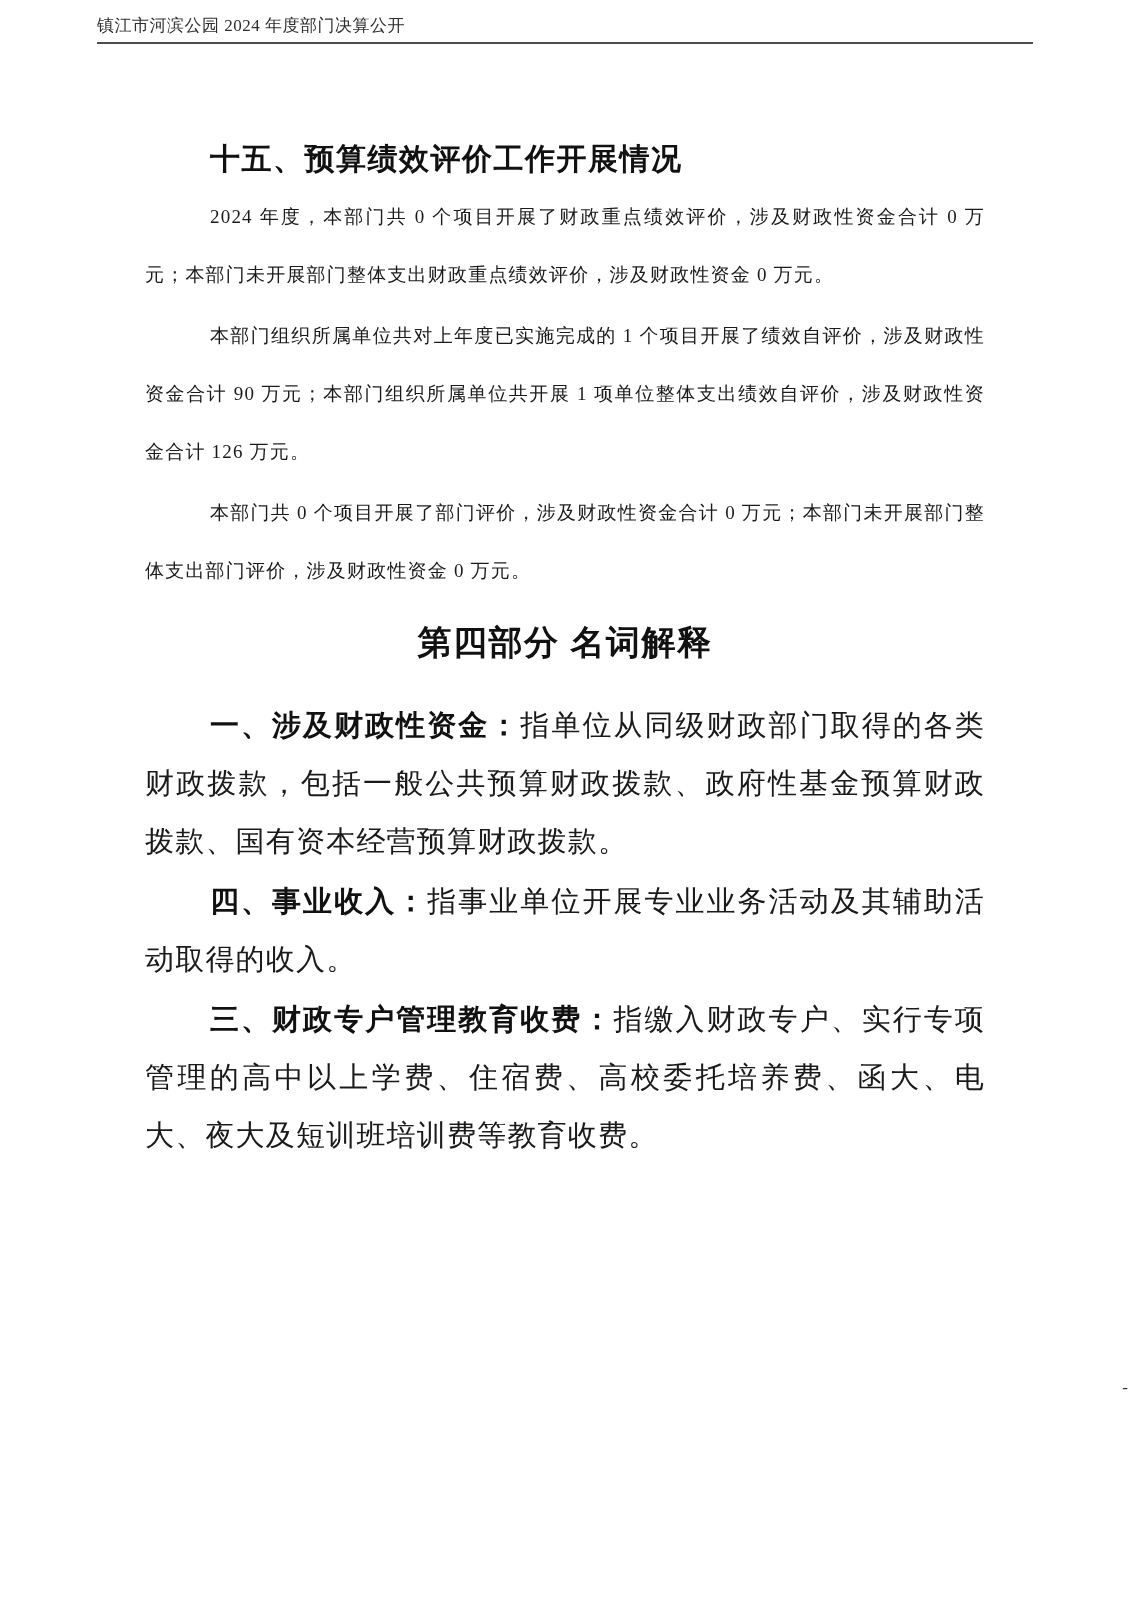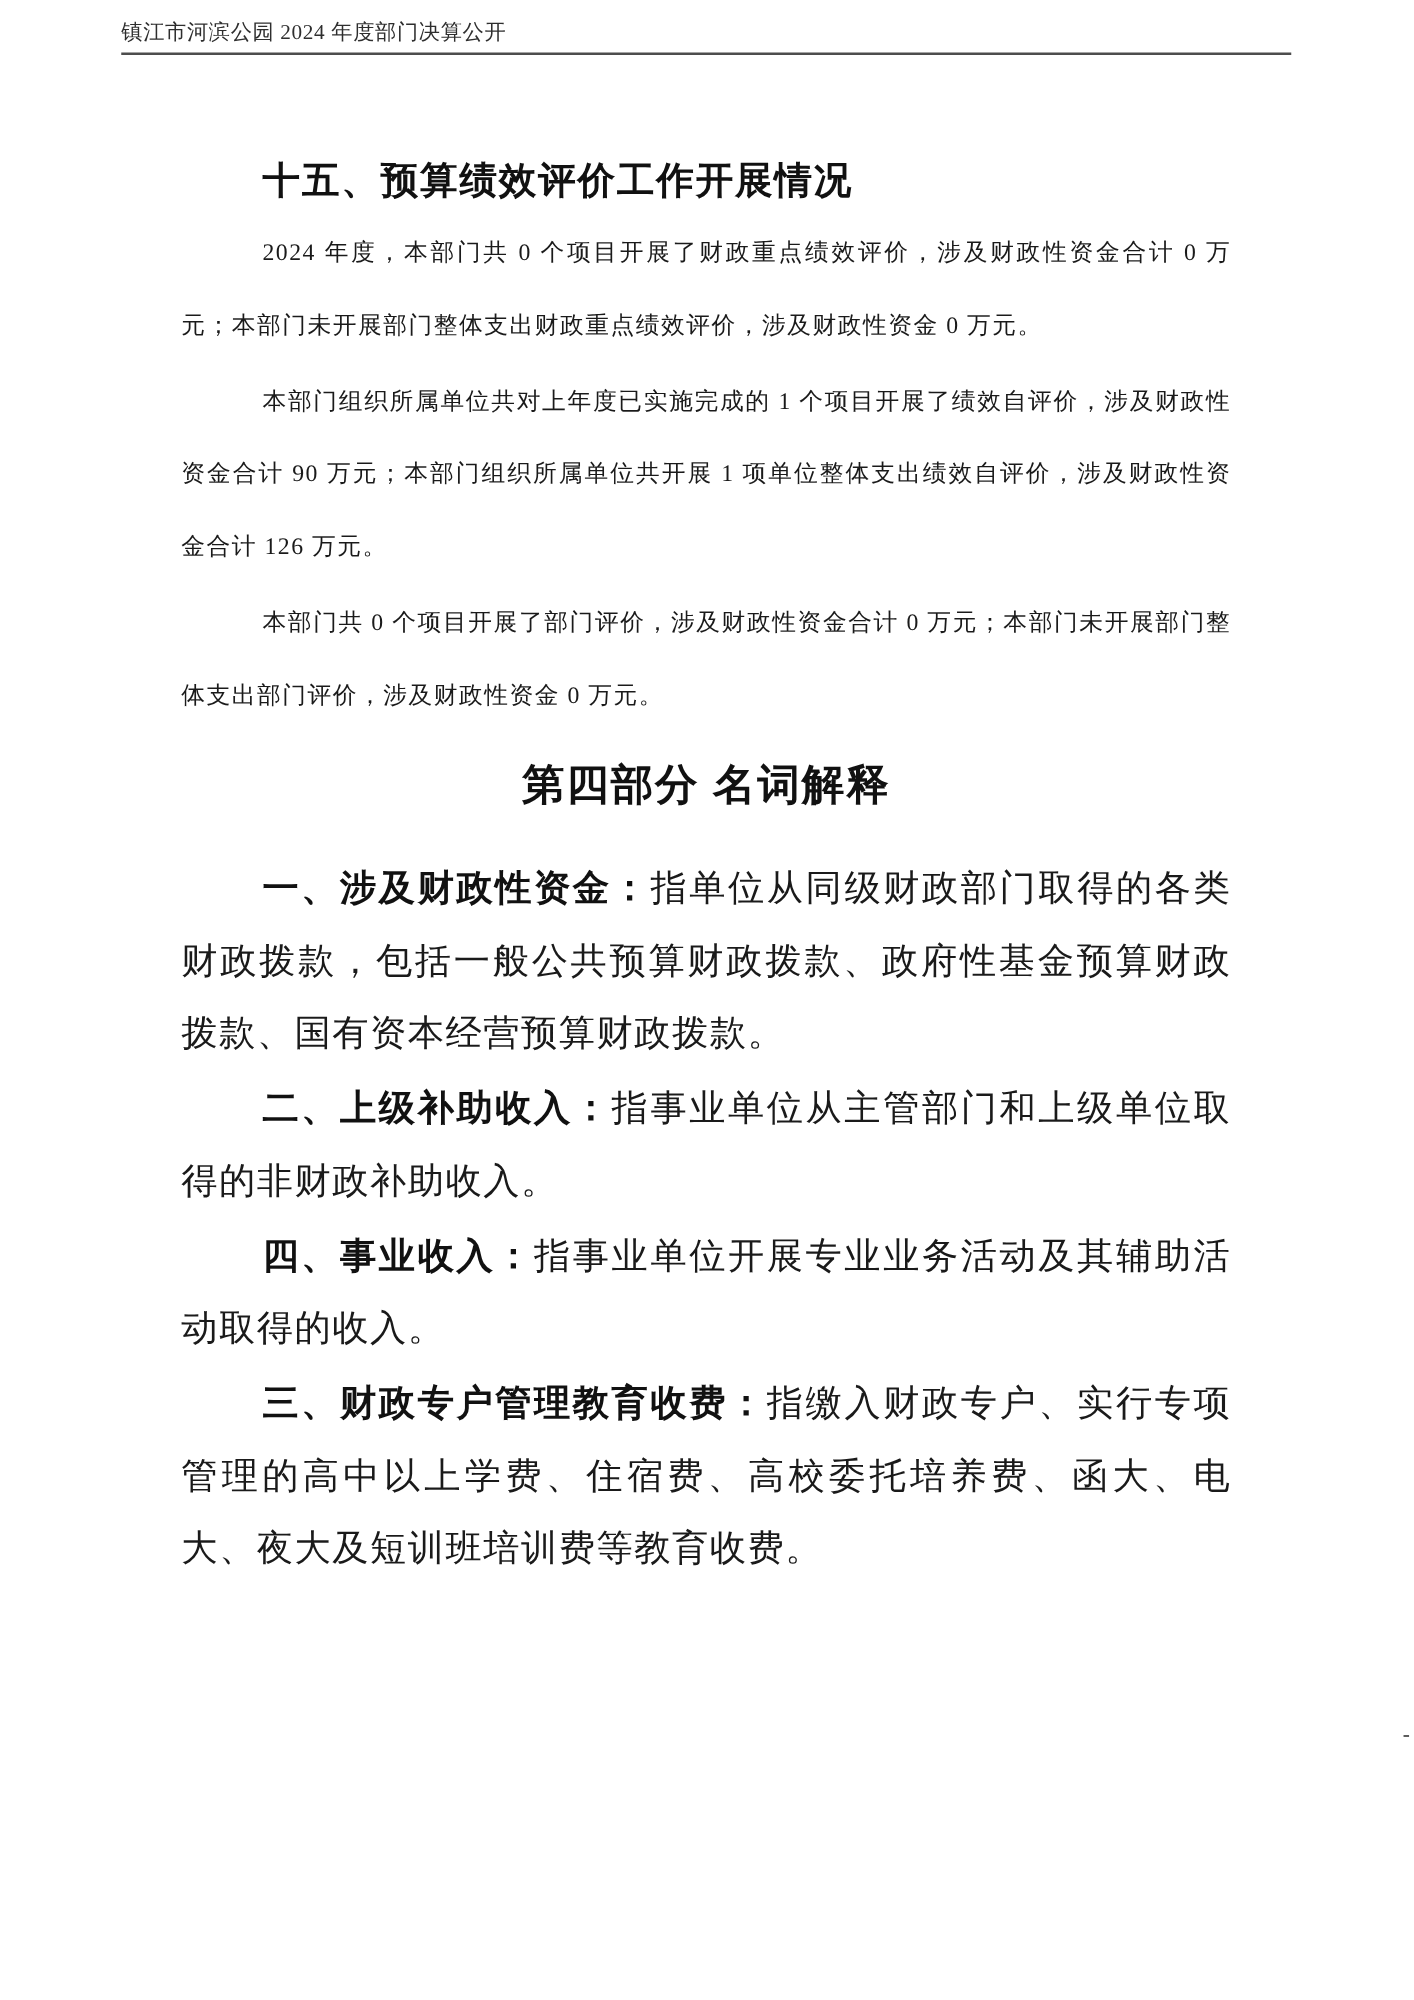--- a/index.html
+++ b/index.html
@@ -23,21 +23,21 @@
     right: 98px;
     font-size: 17px;
     line-height: 22px;
     color: #2e2e2e;
     border-bottom: 2px solid #4d4d4d;
     padding-bottom: 5px;
     letter-spacing: 0.5px;
   }
   .content {
     position: absolute;
-    top: 116px;
+    top: 130px;
     left: 145px;
     width: 840px;
   }
   .section-heading {
     margin: 0;
     font-family: "Liberation Sans", "DejaVu Sans", sans-serif;
     font-weight: 700;
     font-size: 30px;
     line-height: 58px;
     text-indent: 65px;
@@ -109,23 +109,20 @@
     <p class="body-para">2024 年度，本部门共 0 个项目开展了财政重点绩效评价，涉及财政性资金合计 0 万元；本部门未开展部门整体支出财政重点绩效评价，涉及财政性资金 0 万元。</p>
     <p class="body-para">本部门组织所属单位共对上年度已实施完成的 1 个项目开展了绩效自评价，涉及财政性资金合计 90 万元；本部门组织所属单位共开展 1 项单位整体支出绩效自评价，涉及财政性资金合计 126 万元。</p>
     <p class="body-para">本部门共 0 个项目开展了部门评价，涉及财政性资金合计 0 万元；本部门未开展部门整体支出部门评价，涉及财政性资金 0 万元。</p>
 
     <h1 class="part-heading">第四部分 名词解释</h1>
 
     <p class="term-para">
       <span class="term-label">一、涉及财政性资金：</span><span>指单位从同级财政部门取得的各类财政拨款，包括一般公共预算财政拨款、政府性基金预算财政拨款、国有资本经营预算财政拨款。</span>
     </p>
     <p class="term-para">
-      <span class="term-label">二、上级补助收入：</span><span>指事业单位从主管部门和上级单位取得的非财政补助收入。</span>
-    </p>
-    <p class="term-para">
       <span class="term-label">四、事业收入：</span><span>指事业单位开展专业业务活动及其辅助活动取得的收入。</span>
     </p>
     <p class="term-para">
       <span class="term-label">三、财政专户管理教育收费：</span><span>指缴入财政专户、实行专项管理的高中以上学费、住宿费、高校委托培养费、函大、电大、夜大及短训班培训费等教育收费。</span>
     </p>
 
   </div>
 
   <div class="page-footer">- 32 -</div>
 

